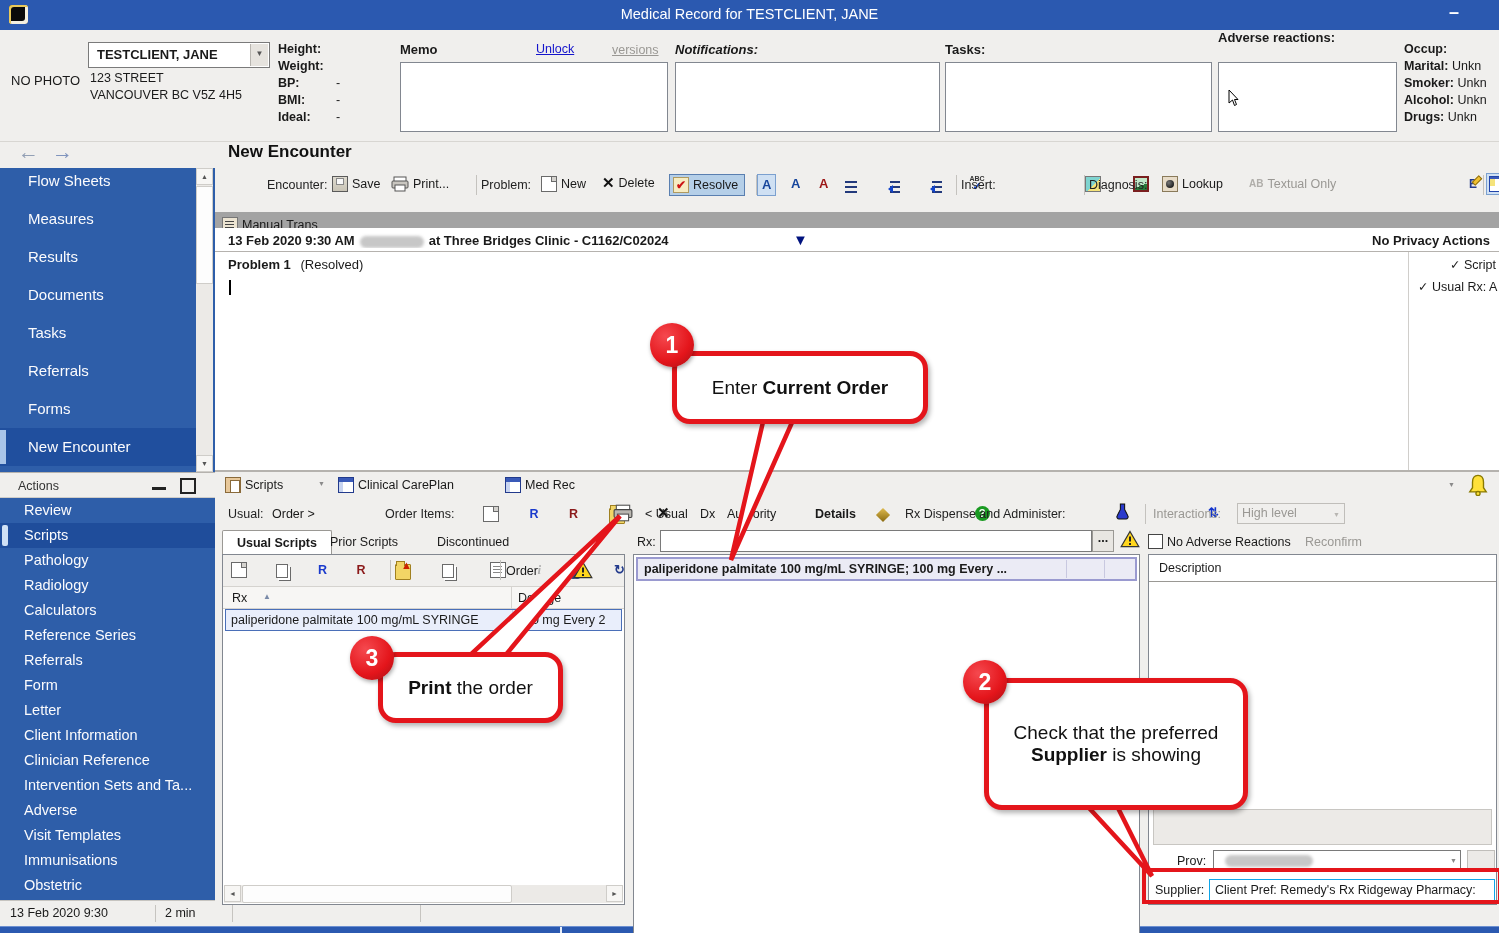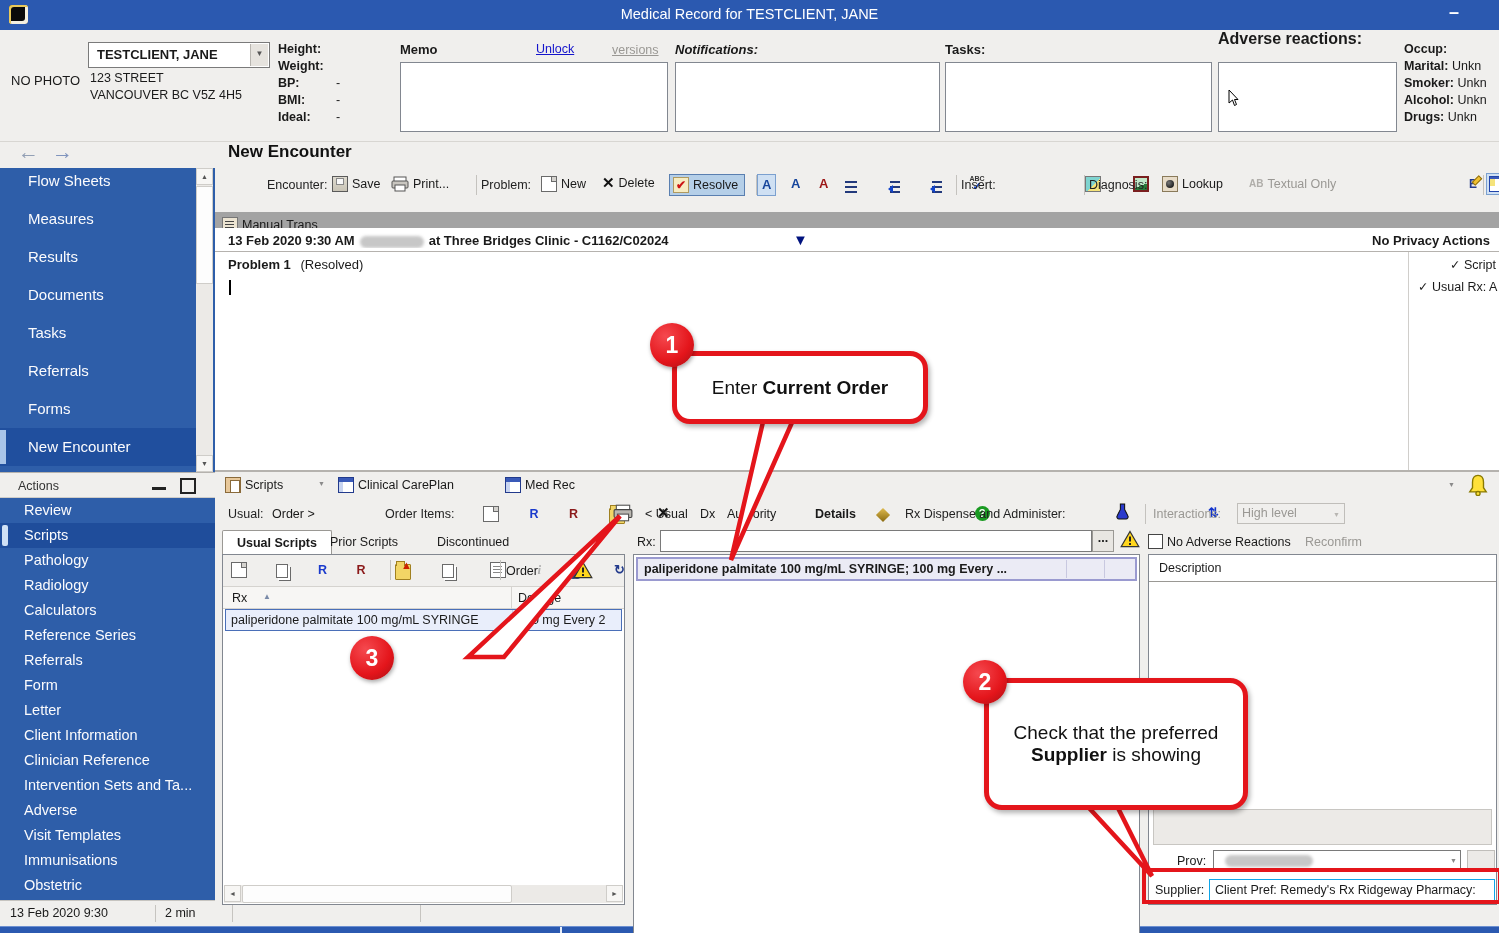--- a/index.html
+++ b/index.html
@@ -161,21 +161,21 @@
     <div class="abs link" style="left:536px;top:12px;">Unlock</div>
     <div class="abs vlink" style="left:612px;top:13px;">versions</div>
     <div class="fieldbox" style="left:400px;top:32px;width:266px;height:68px;"></div>
 
     <div class="abs b" style="left:675px;top:12px;font-size:13px;font-style:italic;">Notifications:</div>
     <div class="fieldbox" style="left:675px;top:32px;width:263px;height:68px;"></div>
 
     <div class="abs b" style="left:945px;top:12px;font-size:13px;">Tasks:</div>
     <div class="fieldbox" style="left:945px;top:32px;width:265px;height:68px;"></div>
 
-    <div class="abs b" style="left:1218px;top:0;font-size:16px;">Adverse reactions:</div>
+    <div class="abs b" style="left:1218px;top:0;font-size:13px;">Adverse reactions:</div>
     <div class="fieldbox" style="left:1218px;top:32px;width:177px;height:68px;">
       <svg class="abs" style="left:8px;top:26px;" width="12" height="18" viewBox="0 0 12 18">
           <path d="M2 1 L2 14 L5.5 11 L7.5 16.5 L9.5 15.5 L7.5 10.5 L11 10.5 Z" fill="#fff" stroke="#000"></path>
         </svg>
     </div>
 
     <div class="abs nowrap" style="left:1404px;top:12px;width:95px;">
       <div class="nowrap"><span class="b">Occup:</span> <span></span></div>
       <div class="nowrap" style="margin-top:3px;"><span class="b">Marital:</span> <span>Unkn</span></div>
       <div class="nowrap" style="margin-top:3px;"><span class="b">Smoker:</span> <span>Unkn</span></div>
@@ -476,15 +476,18 @@
   <div class="bubble" style="left:672px;top:351px;width:246px;height:63px;">
     <span><span>Enter </span><span class="b">Current Order</span><span></span></span>
   </div>
   <div class="cnum" style="left:650px;top:323px;">1</div>
 
   <div class="bubble" style="left:984px;top:678px;width:238px;height:122px;padding:0 8px;">
     <span><span>Check that the preferred </span><span class="b">Supplier</span><span> is showing</span></span>
   </div>
   <div class="cnum" style="left:963px;top:660px;">2</div>
 
+  <div class="bubble" style="left:378px;top:652px;width:175px;height:61px;">
+    <span><span class="b">Print</span><span> the order</span></span>
+  </div>
   <div class="cnum" style="left:350px;top:636px;">3</div>
 
 </div>
 
 </body></html>

